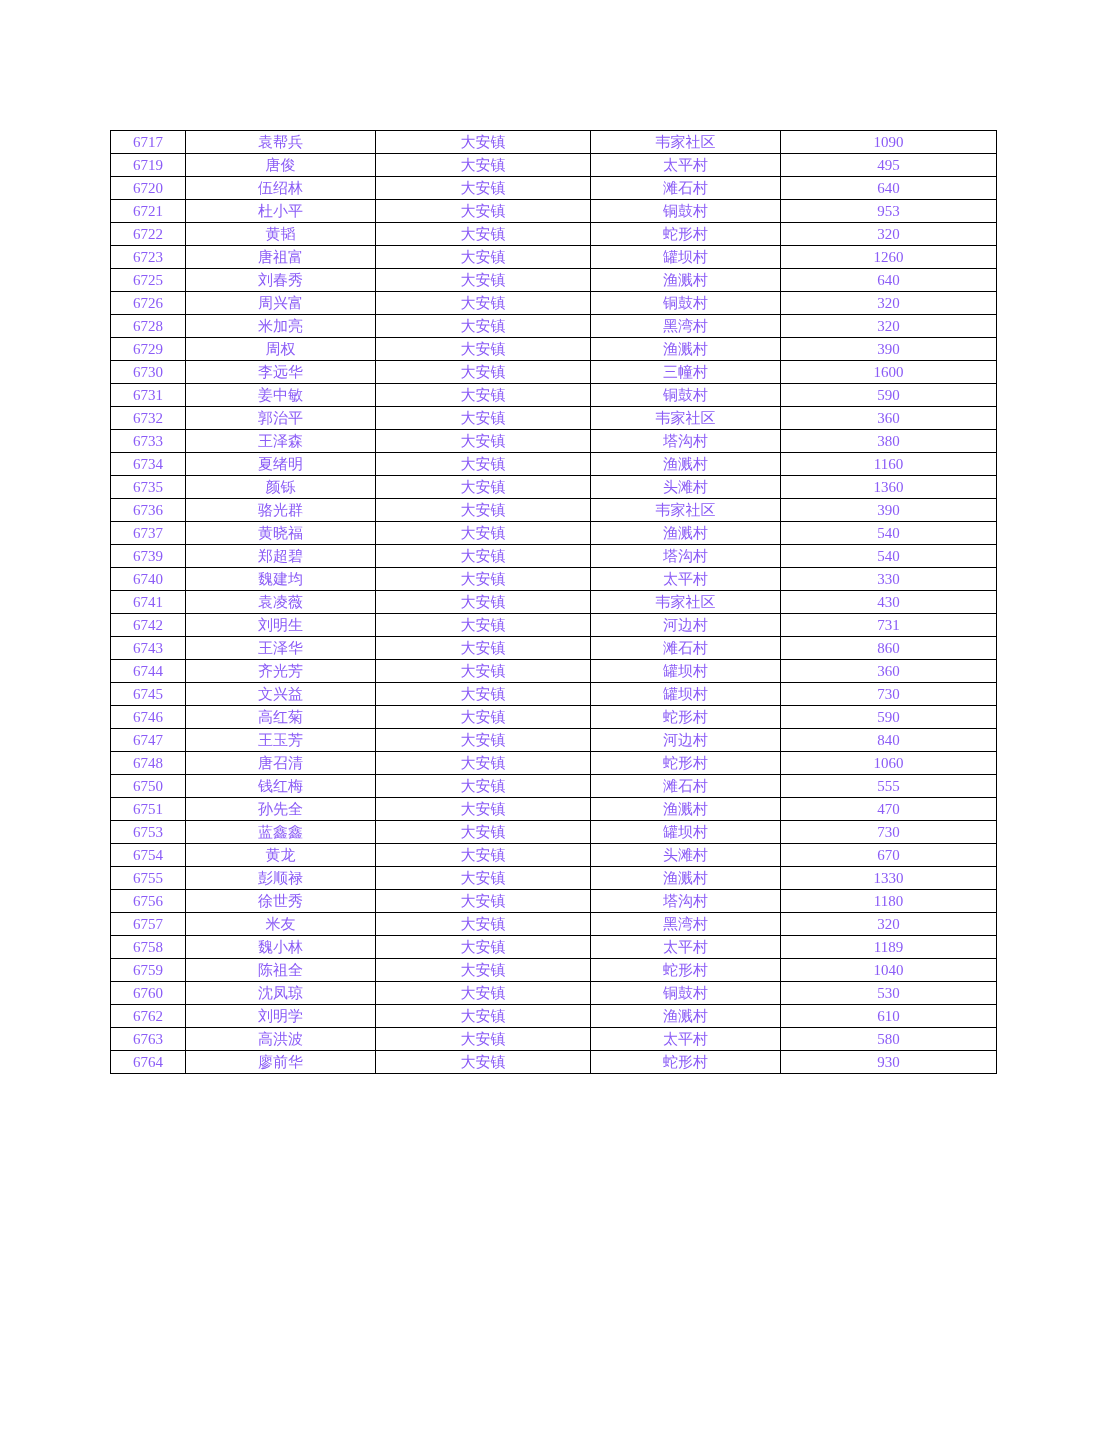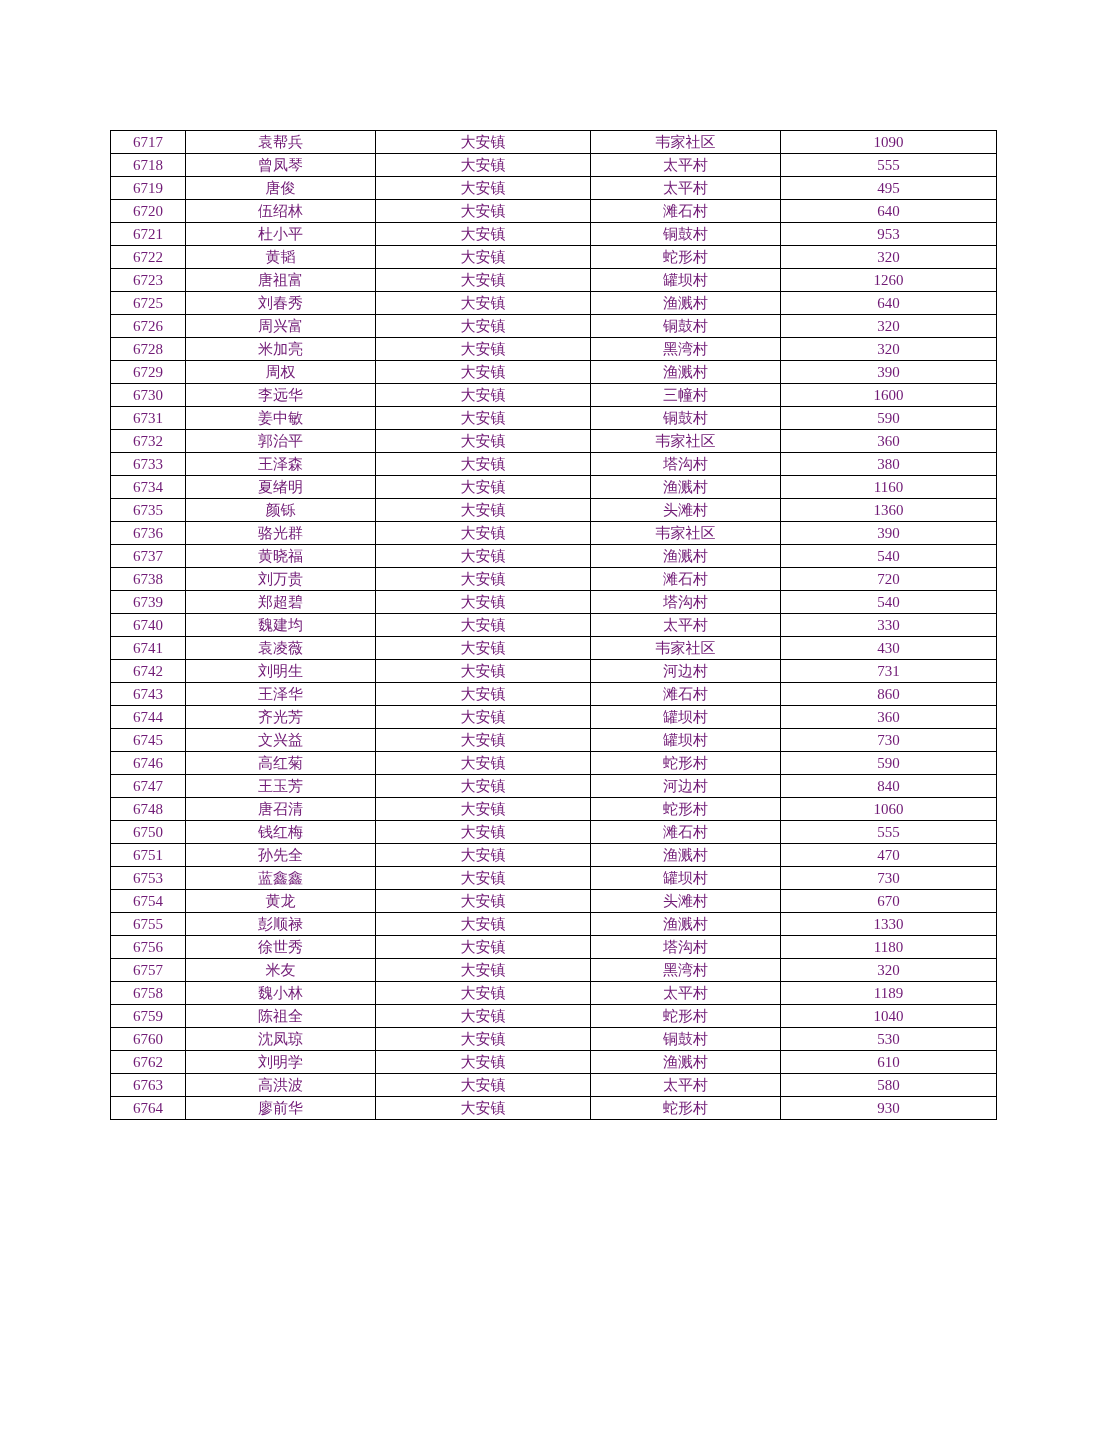--- a/index.html
+++ b/index.html
@@ -6,21 +6,21 @@
     margin: 0;
     padding: 0;
     background: #ffffff;
   }
   .page {
     position: relative;
     width: 1105px;
     height: 1187px;
     background: #ffffff;
     font-family: "Liberation Serif", "DejaVu Serif", serif;
-    color: #701a75;
+    color: #8b5cf6;
     overflow: hidden;
   }
   table.roster {
     position: absolute;
     left: 110px;
     top: 130px;
     width: 886px;
     border-collapse: collapse;
     table-layout: fixed;
   }
@@ -55,27 +55,20 @@
     </colgroup>
     <tbody>
   <tr>
     <td>6717</td>
     <td>袁帮兵</td>
     <td>大安镇</td>
     <td>韦家社区</td>
     <td>1090</td>
   </tr>
 
-  <tr>
-    <td>6718</td>
-    <td>曾凤琴</td>
-    <td>大安镇</td>
-    <td>太平村</td>
-    <td>555</td>
-  </tr>
 
   <tr>
     <td>6719</td>
     <td>唐俊</td>
     <td>大安镇</td>
     <td>太平村</td>
     <td>495</td>
   </tr>
 
   <tr>
@@ -201,27 +194,20 @@
   </tr>
 
   <tr>
     <td>6737</td>
     <td>黄晓福</td>
     <td>大安镇</td>
     <td>渔溅村</td>
     <td>540</td>
   </tr>
 
-  <tr>
-    <td>6738</td>
-    <td>刘万贵</td>
-    <td>大安镇</td>
-    <td>滩石村</td>
-    <td>720</td>
-  </tr>
 
   <tr>
     <td>6739</td>
     <td>郑超碧</td>
     <td>大安镇</td>
     <td>塔沟村</td>
     <td>540</td>
   </tr>
 
   <tr>

